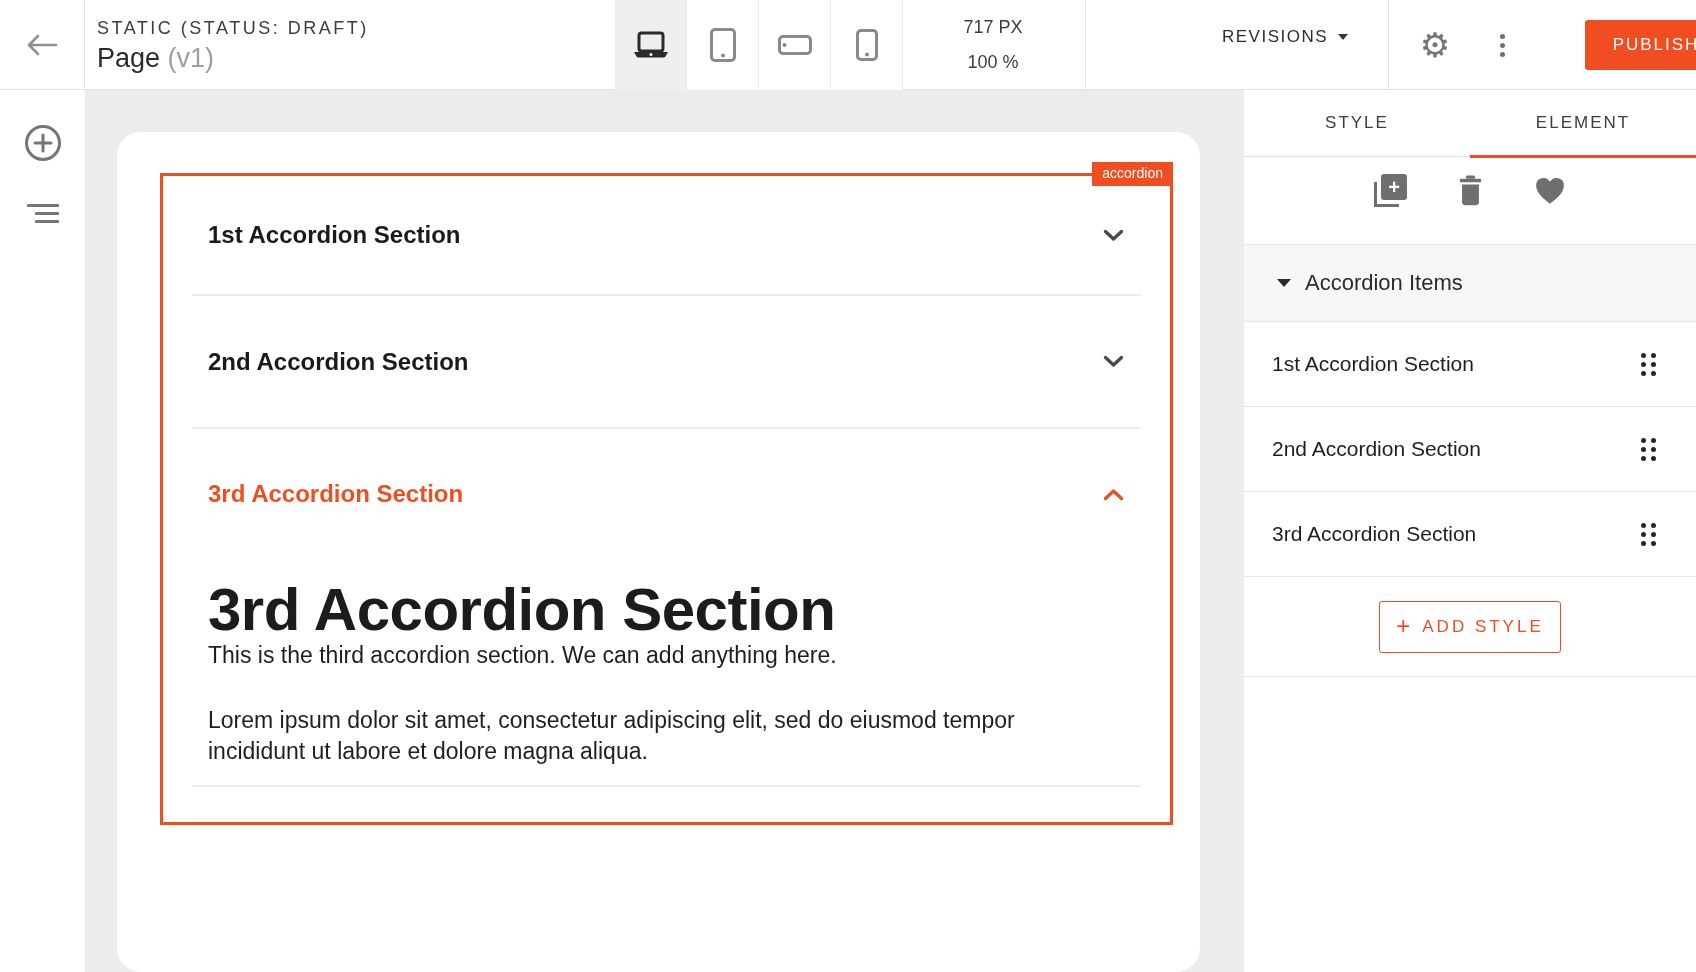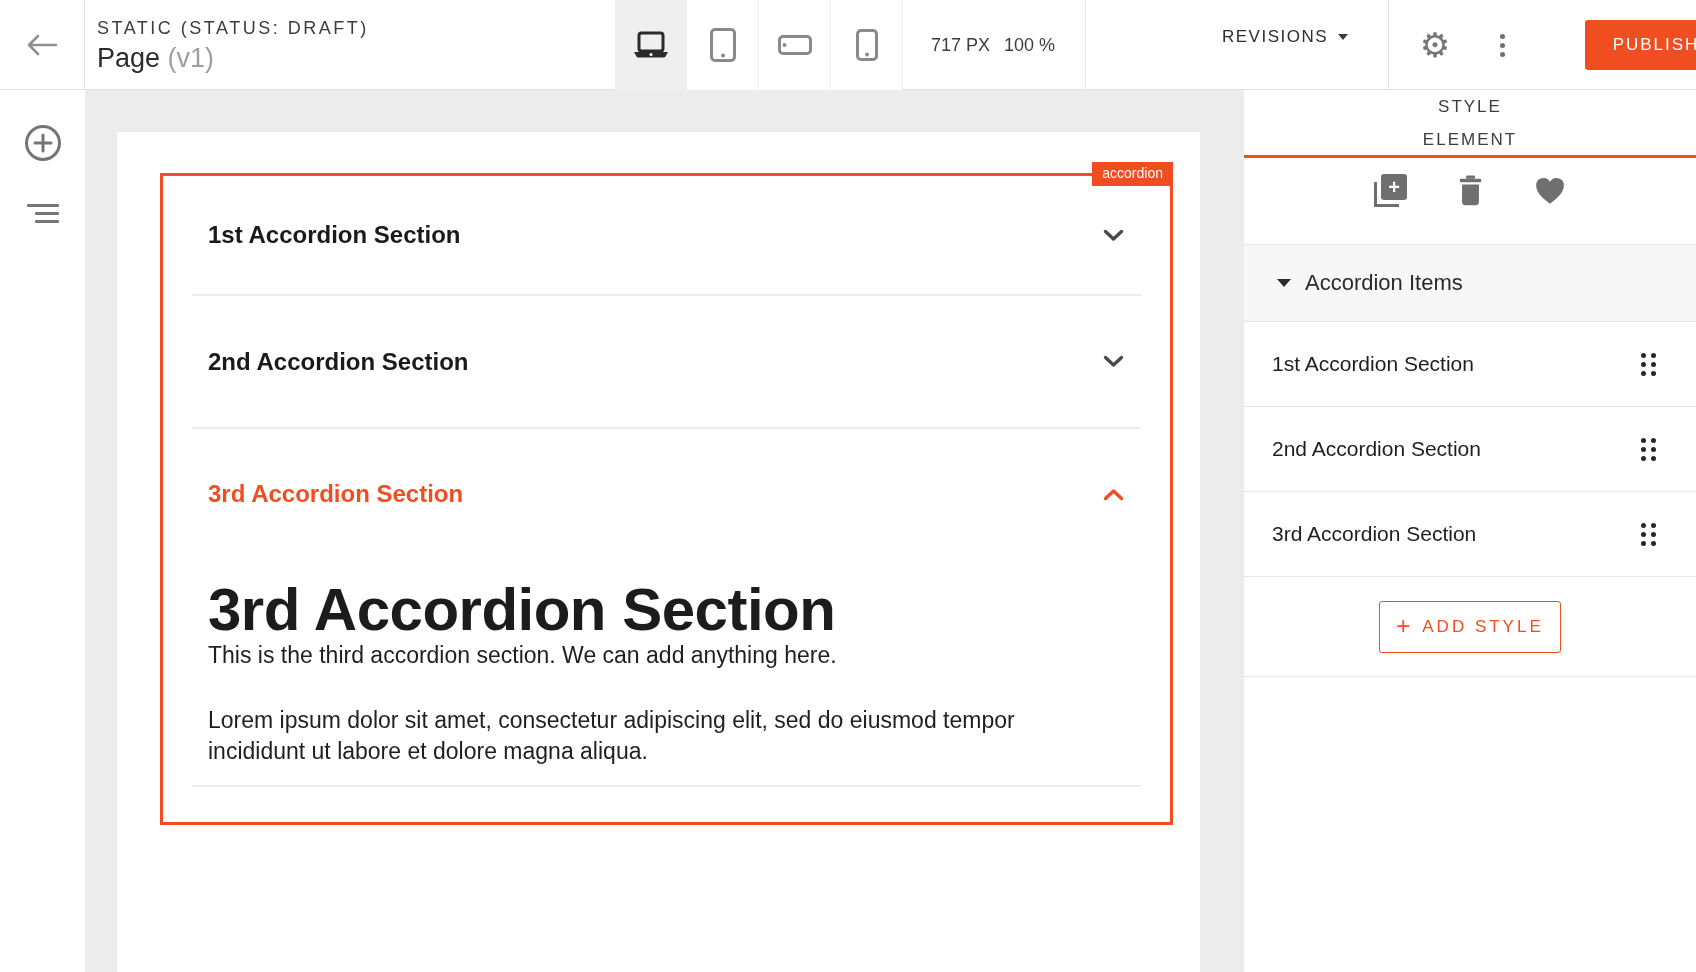--- a/index.html
+++ b/index.html
@@ -12,21 +12,21 @@
   .tb-title { position:absolute; left:97px; top:18px; }
   .tb-status { font-size:18px; letter-spacing:2.5px; color:#3d3d3d; font-weight:400; }
   .tb-page { font-size:27px; color:#2b2b2b; margin-top:4px; font-weight:400; }
   .tb-page .ver { color:#9e9e9e; }
 
   .device-group { position:absolute; left:615px; top:0; height:90px; display:flex; }
   .device-btn { width:72px; height:90px; display:flex; align-items:center; justify-content:center; cursor:pointer; border-right:1px solid #ededed; background:#fff; }
   .device-btn.first { border-left:1px solid #ededed; }
   .device-btn.active { background:#efefef; }
 
-  .size-info { position:absolute; left:918px; top:0; height:90px; width:150px; display:flex; align-items:center; justify-content:center; gap:14px; font-size:18px; color:#3d3d3d; }
+  .size-info { position:absolute; left:918px; top:0; height:90px; width:150px; display:flex; align-items:center; justify-content:center; gap:14px; font-size:18px; color:#3d3d3d;flex-direction:column; }
   .tb-div { position:absolute; top:0; width:1px; height:90px; background:#e4e4e4; }
 
   .revisions { position:absolute; left:1195px; top:0; height:73px; width:180px; display:flex; align-items:center; justify-content:center; gap:10px; font-size:17px; letter-spacing:1.5px; color:#2e2e2e; cursor:pointer; }
   .caret-down { width:0; height:0; border-left:5px solid transparent; border-right:5px solid transparent; border-top:6px solid #3a3a3a; }
 
   .gear-btn { position:absolute; left:1415px; top:0; width:40px; height:90px; display:flex; align-items:center; justify-content:center; cursor:pointer; }
   .gear-glyph { font-family:"DejaVu Sans", sans-serif; font-size:34px; color:#757575; line-height:1; }
   .kebab-btn { position:absolute; left:1487px; top:0; width:30px; height:90px; display:flex; flex-direction:column; align-items:center; justify-content:center; gap:4px; cursor:pointer; }
   .kebab-btn i { width:5px; height:5px; border-radius:50%; background:#6f6f6f; }
 
@@ -37,42 +37,42 @@
   .sb-btn { width:85px; height:70px; display:flex; align-items:center; justify-content:center; cursor:pointer; }
   .sb-btn.plus { margin-top:18px; }
   .nav-lines { width:32px; height:19px; position:relative; }
   .nav-lines i { position:absolute; right:0; height:3.5px; background:#757575; border-radius:1px; }
   .nav-lines i:nth-child(1){ top:0; width:32px; }
   .nav-lines i:nth-child(2){ top:8px; width:24px; }
   .nav-lines i:nth-child(3){ top:16px; width:24px; }
 
   
   .canvas { position:absolute; left:85px; top:90px; width:1159px; height:882px; background:#ececec; }
-  .page { position:absolute; left:32px; top:42px; width:1083px; height:840px; background:#fff; }
+  .page { position:absolute; left:32px; top:42px; width:1083px; height:840px; background:#fff;border-radius:24px; }
 
   .acc-outline { position:absolute; left:43px; top:41px; width:1013px; height:652px; border:3px solid #f04d21; background:#fff; }
   .acc-tag { position:absolute; right:-3px; top:-14px; background:#f04d21; color:#fff; font-size:14px; padding:3px 10px 4px; line-height:17px; }
 
   .acc-row { display:flex; align-items:center; justify-content:space-between; padding:0 46px 0 45px; cursor:pointer; }
   .acc-row.r1 { height:118px; }
   .acc-row.r2 { height:131px; }
   .acc-row.r3 { height:130px; }
   .acc-title { font-size:24px; font-weight:700; color:#1a1a1a; }
   .acc-title.open { color:#f04d21; }
   .acc-divider { height:2px; background:#ececec; margin:0 29px; }
 
   .acc-body { padding:0 46px 0 45px; }
   .acc-h1 { font-size:60px; font-weight:600; color:#1c1c1c; line-height:60px; margin-top:21px; letter-spacing:-0.5px; }
   .acc-p1 { font-size:23px; color:#1f1f1f; line-height:30px; margin-top:0; }
   .acc-p2 { font-size:23px; color:#1f1f1f; line-height:31px; margin-top:35px; max-width:850px; }
   .acc-divider.last { margin-top:18px; }
 
   
   .rpanel { position:absolute; left:1244px; top:90px; width:452px; height:882px; background:#fff; z-index:10; }
-  .tabs { display:flex; height:67px; border-bottom:1px solid #e0e0e0;flex-direction:column; }
+  .tabs { display:flex; height:67px; border-bottom:1px solid #e0e0e0; }
   .tab { flex:1; display:flex; align-items:center; justify-content:center; font-size:17px; letter-spacing:2px; color:#3d3d3d; cursor:pointer; position:relative; }
   .tab.active::after { content:""; position:absolute; left:0; right:0; bottom:-2px; height:3px; background:#f04d21; }
 
   .icon-row { height:66px; display:flex; align-items:center; justify-content:center; gap:50px; }
   .icon-btn { display:flex; align-items:center; justify-content:center; cursor:pointer; }
 
   .dup-icon { position:relative; width:33px; height:33px; }
   .dup-icon .corner { position:absolute; left:0; bottom:0; width:25px; height:25px; border-left:3px solid #6f6f6f; border-bottom:3px solid #6f6f6f; }
   .dup-icon .square { position:absolute; right:0; top:0; width:26px; height:26px; background:#6f6f6f; border-radius:3px; display:flex; align-items:center; justify-content:center; color:#fff; font-size:20px; font-weight:700; line-height:1; }
 

